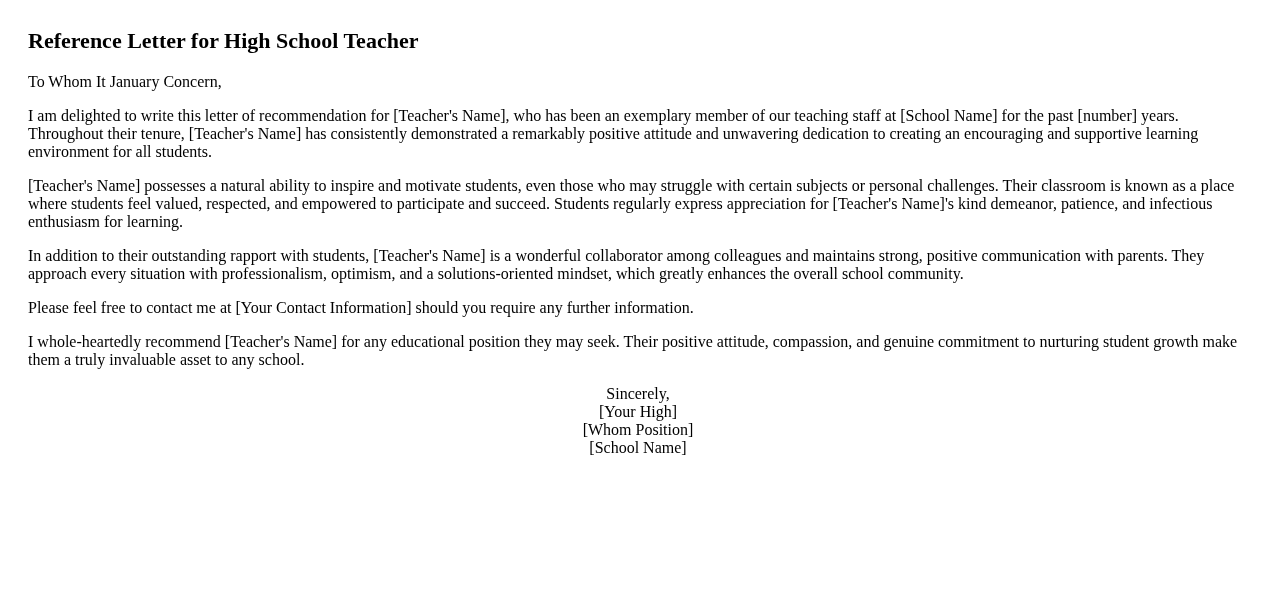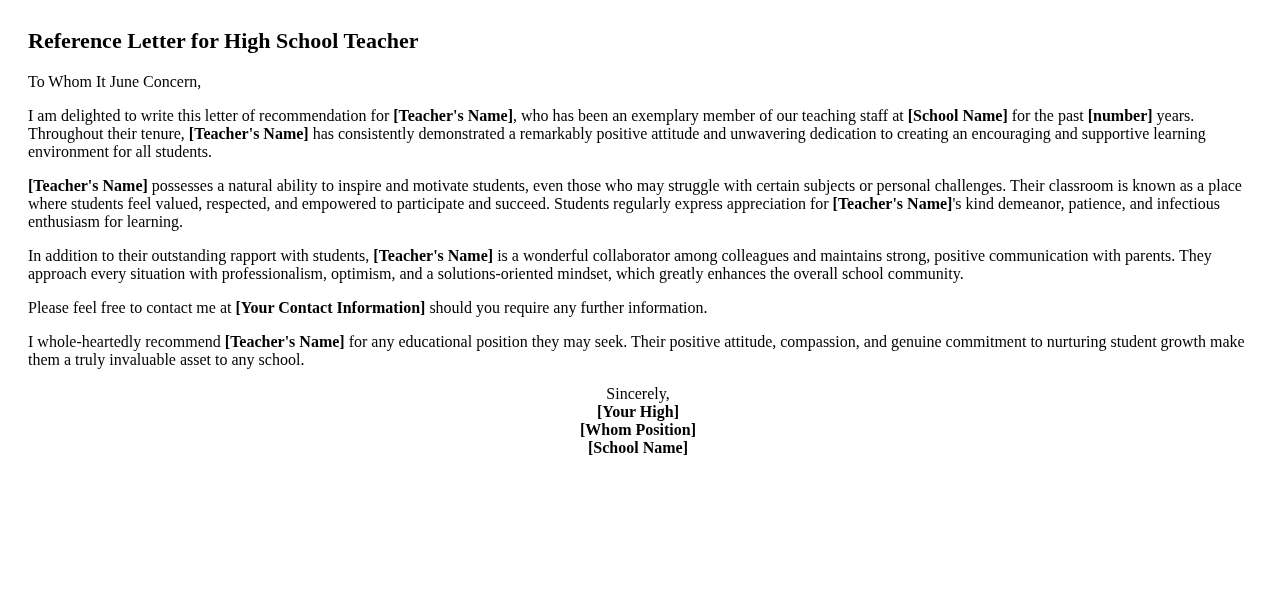--- a/index.html
+++ b/index.html
@@ -25,34 +25,34 @@
     font-size: 22px;
     font-weight: bold;
     line-height: 25px;
     margin: 0 0 20px 0;
   }
   .letter-paragraph {
     margin: 0 0 16px 0;
   }
   .letter-paragraph strong,
   .signature-block strong {
-    font-weight: bold;
+    font-weight: normal;
   }
   .signature-block {
     margin: 0;
     text-align: center;
   }
 </style>
 </head>
 <body>
 
 <div class="document">
   <h1 class="letter-title">Reference Letter for High School Teacher</h1>
 
-  <p class="letter-paragraph">To Whom It June Concern,</p>
+  <p class="letter-paragraph">To Whom It January Concern,</p>
 
   <p class="letter-paragraph">I am delighted to write this letter of recommendation for <strong>[Teacher's Name]</strong>, who has been an exemplary member of our teaching staff at <strong>[School Name]</strong> for the past <strong>[number]</strong> years. Throughout their tenure, <strong>[Teacher's Name]</strong> has consistently demonstrated a remarkably positive attitude and unwavering dedication to creating an encouraging and supportive learning environment for all students.</p>
 
   <p class="letter-paragraph"><strong>[Teacher's Name]</strong> possesses a natural ability to inspire and motivate students, even those who may struggle with certain subjects or personal challenges. Their classroom is known as a place where students feel valued, respected, and empowered to participate and succeed. Students regularly express appreciation for <strong>[Teacher's Name]</strong>'s kind demeanor, patience, and infectious enthusiasm for learning.</p>
 
   <p class="letter-paragraph">In addition to their outstanding rapport with students, <strong>[Teacher's Name]</strong> is a wonderful collaborator among colleagues and maintains strong, positive communication with parents. They approach every situation with professionalism, optimism, and a solutions-oriented mindset, which greatly enhances the overall school community.</p>
 
   <p class="letter-paragraph">Please feel free to contact me at <strong>[Your Contact Information]</strong> should you require any further information.</p>
 
   <p class="letter-paragraph">I whole-heartedly recommend <strong>[Teacher's Name]</strong> for any educational position they may seek. Their positive attitude, compassion, and genuine commitment to nurturing student growth make them a truly invaluable asset to any school.</p>

